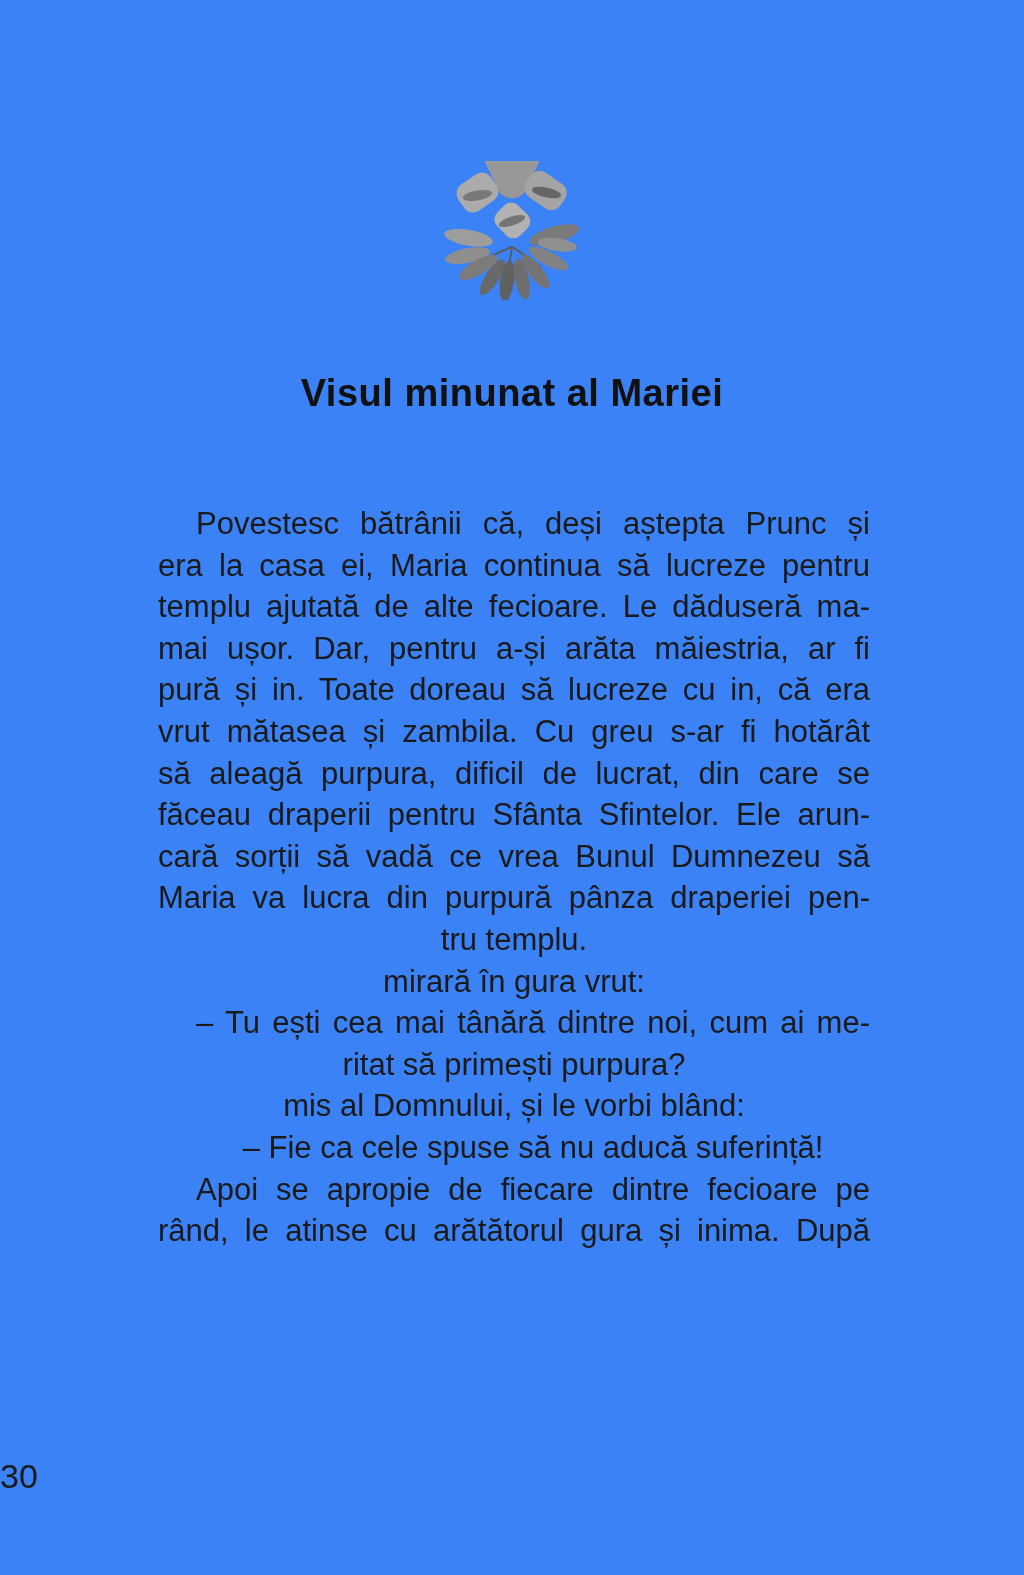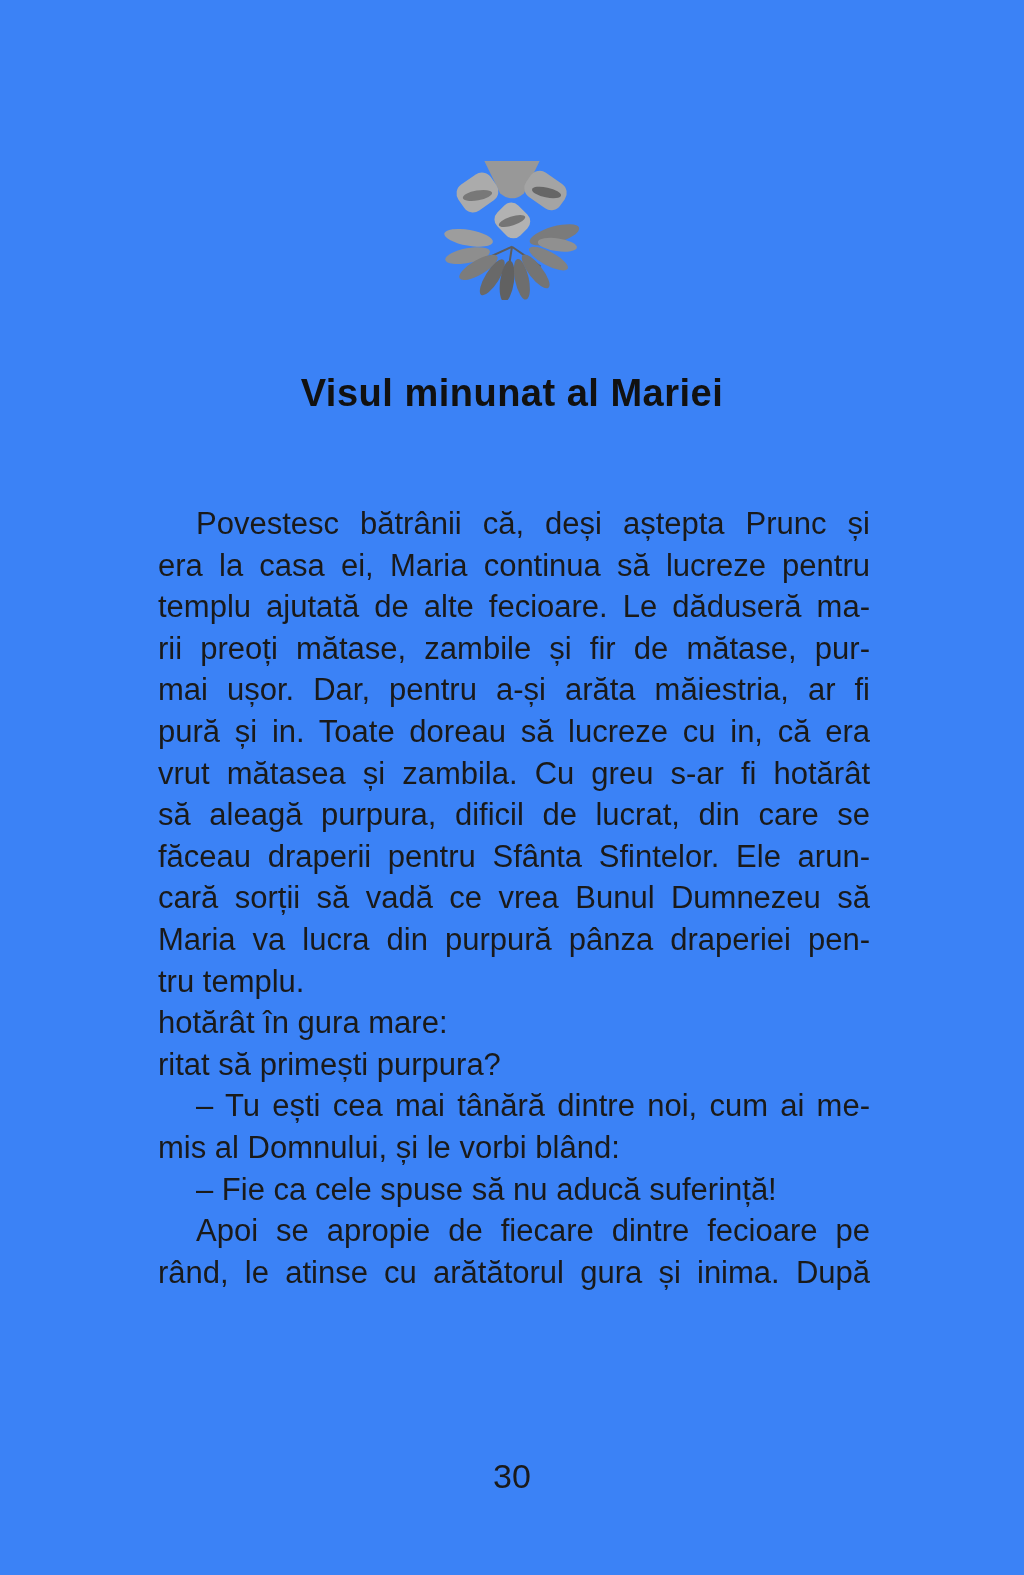--- a/index.html
+++ b/index.html
@@ -27,31 +27,30 @@
     letter-spacing:0.5px;
     color:#111111;
   }
   .body-text{
     position:absolute;
     left:158px;top:503px;
     width:712px;
     font-size:31px;
     line-height:41.6px;
   }
-  .line{height:41.6px;}
+  .line{height:41.6px;text-align:center;}
   .line.indent{text-indent:38px;}
   .line.justify{
     text-align:justify;
     text-align-last:justify;
     -moz-text-align-last:justify;
   }
   .page-number{
     position:absolute;
     left:0;top:1457px;width:1024px;
-    text-align:center;
     font-size:34px;
     color:#1a1a1a;
   }
 </style>
 </head>
 <body>
 
 <div class="page">
 
   <div class="ornament">
@@ -86,32 +85,31 @@
       <ellipse cx="121" cy="94" rx="20" ry="6.5" transform="rotate(8 121 94)" fill="#909090"></ellipse>
     </svg>
   </div>
 
   <h1 class="title">Visul minunat al Mariei</h1>
 
   <div class="body-text">
       <div class="line indent justify">Povestesc bătrânii că, deși aștepta Prunc și</div>
       <div class="line justify">era la casa ei, Maria continua să lucreze pentru</div>
       <div class="line justify">templu ajutată de alte fecioare. Le dăduseră ma-</div>
-      <div class="line justify">rii preoți mătase, zambile și fir de mătase, pur-</div>
       <div class="line justify">mai ușor. Dar, pentru a-și arăta măiestria, ar fi</div>
       <div class="line justify">pură și in. Toate doreau să lucreze cu in, că era</div>
       <div class="line justify">vrut mătasea și zambila. Cu greu s-ar fi hotărât</div>
       <div class="line justify">să aleagă purpura, dificil de lucrat, din care se</div>
       <div class="line justify">făceau draperii pentru Sfânta Sfintelor. Ele arun-</div>
       <div class="line justify">cară sorții să vadă ce vrea Bunul Dumnezeu să</div>
       <div class="line justify">Maria va lucra din purpură pânza draperiei pen-</div>
       <div class="line">tru templu.</div>
-      <div class="line">hotărât în gura mare:</div>
+      <div class="line">mirară în gura vrut:</div>
+      <div class="line indent justify">– Tu ești cea mai tânără dintre noi, cum ai me-</div>
       <div class="line">ritat să primești purpura?</div>
-      <div class="line indent justify">– Tu ești cea mai tânără dintre noi, cum ai me-</div>
       <div class="line">mis al Domnului, și le vorbi blând:</div>
       <div class="line indent">– Fie ca cele spuse să nu aducă suferință!</div>
       <div class="line indent justify">Apoi se apropie de fiecare dintre fecioare pe</div>
       <div class="line justify">rând, le atinse cu arătătorul gura și inima. După</div>
     </div>
 
   <div class="page-number">30</div>
 
 </div>
 

